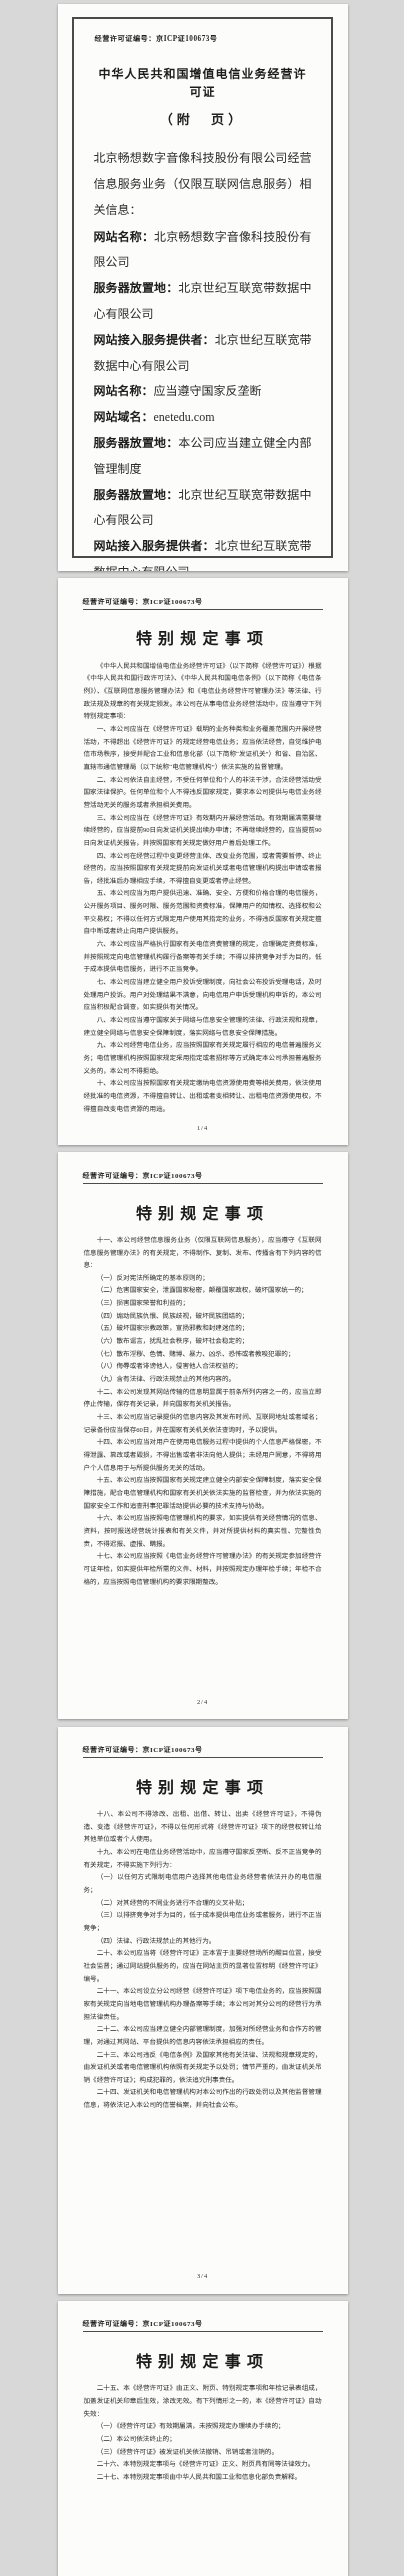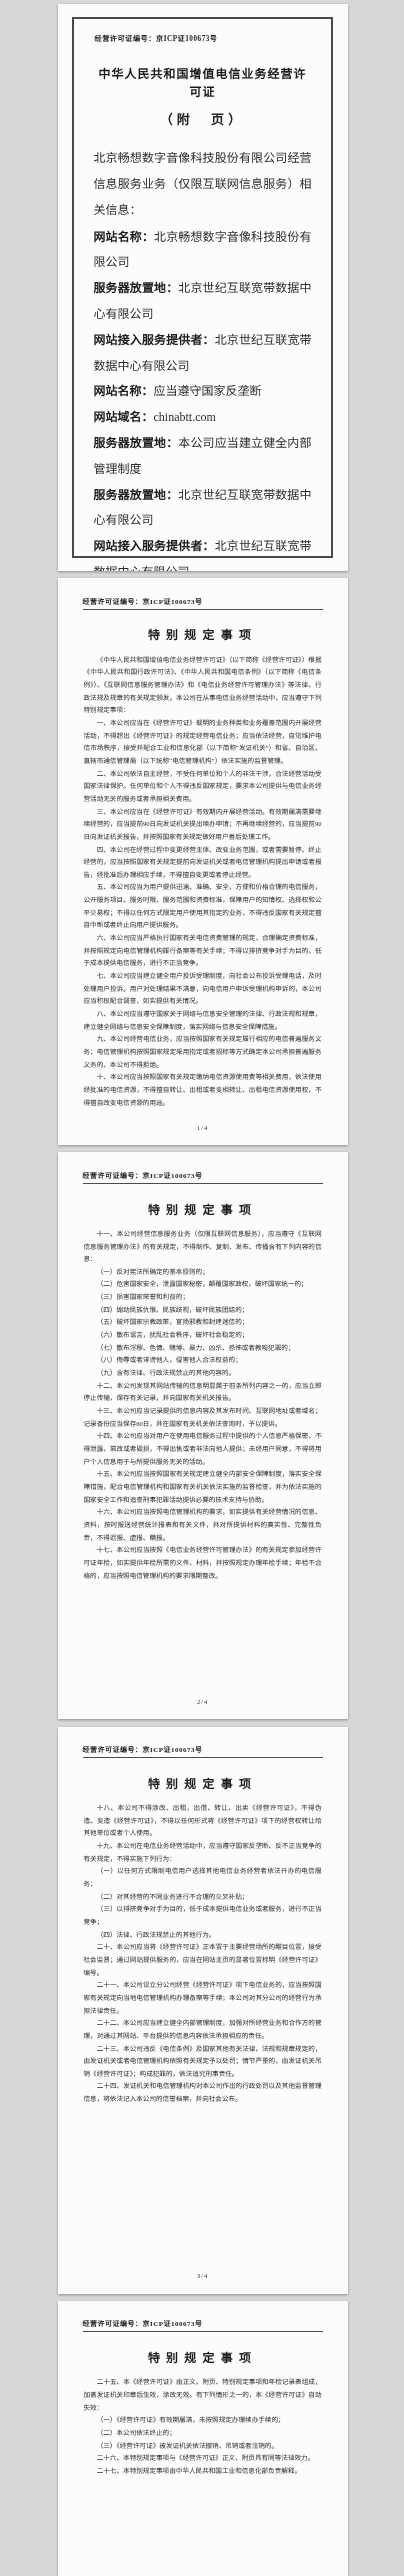--- a/index.html
+++ b/index.html
@@ -69,21 +69,21 @@
   .prov-header {
     margin: 17.5px 25px 0;
     padding-bottom: 3.1px;
     border-bottom: 0.5px solid #4c4c4c;
     font-size: 7px;
     font-weight: bold;
     letter-spacing: 0.5px;
   }
   .prov-title {
     text-align: center;
-    font-size: 12px;
+    font-size: 16px;
     font-weight: bold;
     letter-spacing: 6.2px;
     margin: 15.5px 0 10.3px;
     color: #1c1c1c;
   }
   .prov-body {
     margin: 0 26px;
     font-size: 6.6px;
     line-height: 1.92;
     text-align: justify;
@@ -122,21 +122,21 @@
 
             <p class="entry"><span class="entry-label">网站名称：</span><span class="entry-value">北京畅想数字音像科技股份有限公司</span></p>
 
 
             <p class="entry"><span class="entry-label">服务器放置地：</span><span class="entry-value">北京世纪互联宽带数据中心有限公司</span></p>
 
             <p class="entry"><span class="entry-label">网站接入服务提供者：</span><span class="entry-value">北京世纪互联宽带数据中心有限公司</span></p>
 
             <p class="entry"><span class="entry-label">网站名称：</span><span class="entry-value">应当遵守国家反垄断</span></p>
 
-            <p class="entry"><span class="entry-label">网站域名：</span><span class="entry-value">chinabtt.com</span></p>
+            <p class="entry"><span class="entry-label">网站域名：</span><span class="entry-value">enetedu.com</span></p>
 
             <p class="entry"><span class="entry-label">服务器放置地：</span><span class="entry-value">本公司应当建立健全内部管理制度</span></p>
 
 
 
 
             <p class="entry"><span class="entry-label">服务器放置地：</span><span class="entry-value">北京世纪互联宽带数据中心有限公司</span></p>
 
             <p class="entry"><span class="entry-label">网站接入服务提供者：</span><span class="entry-value">北京世纪互联宽带数据中心有限公司</span></p>
           </div>

